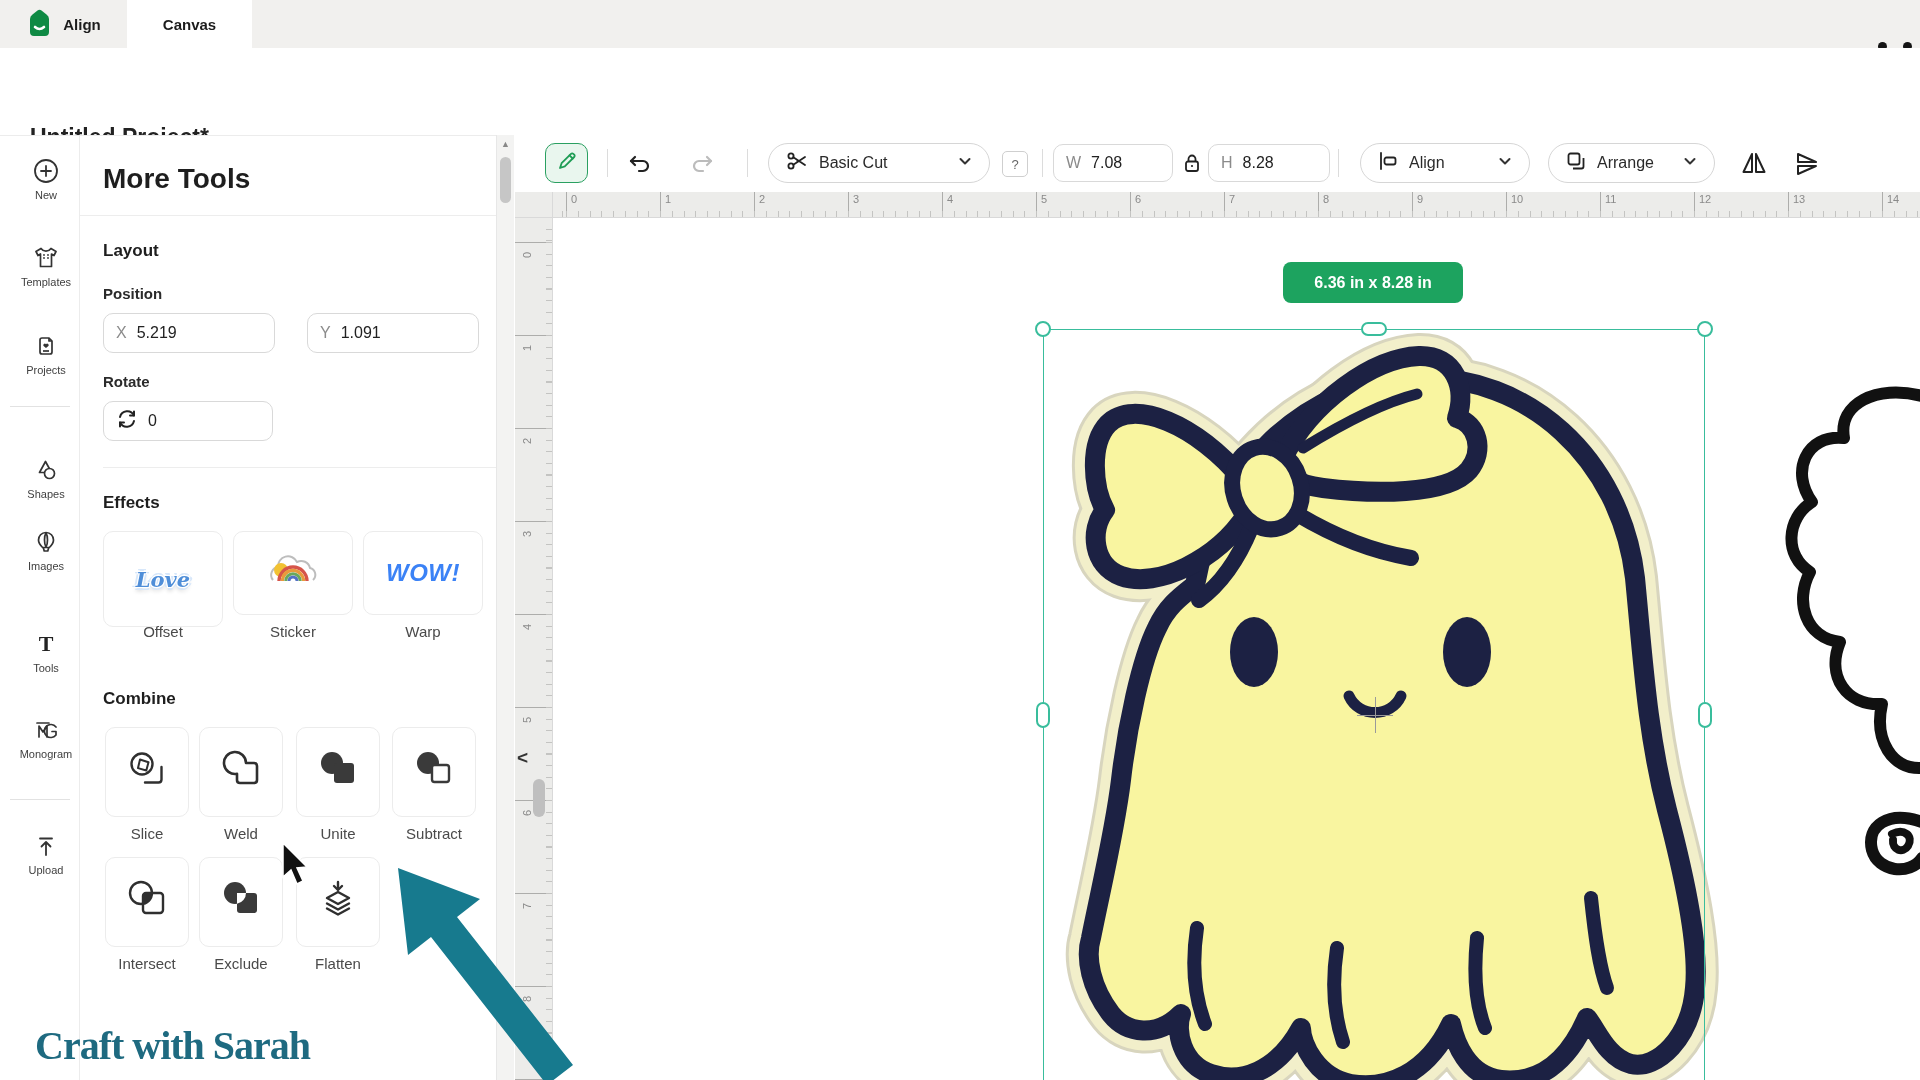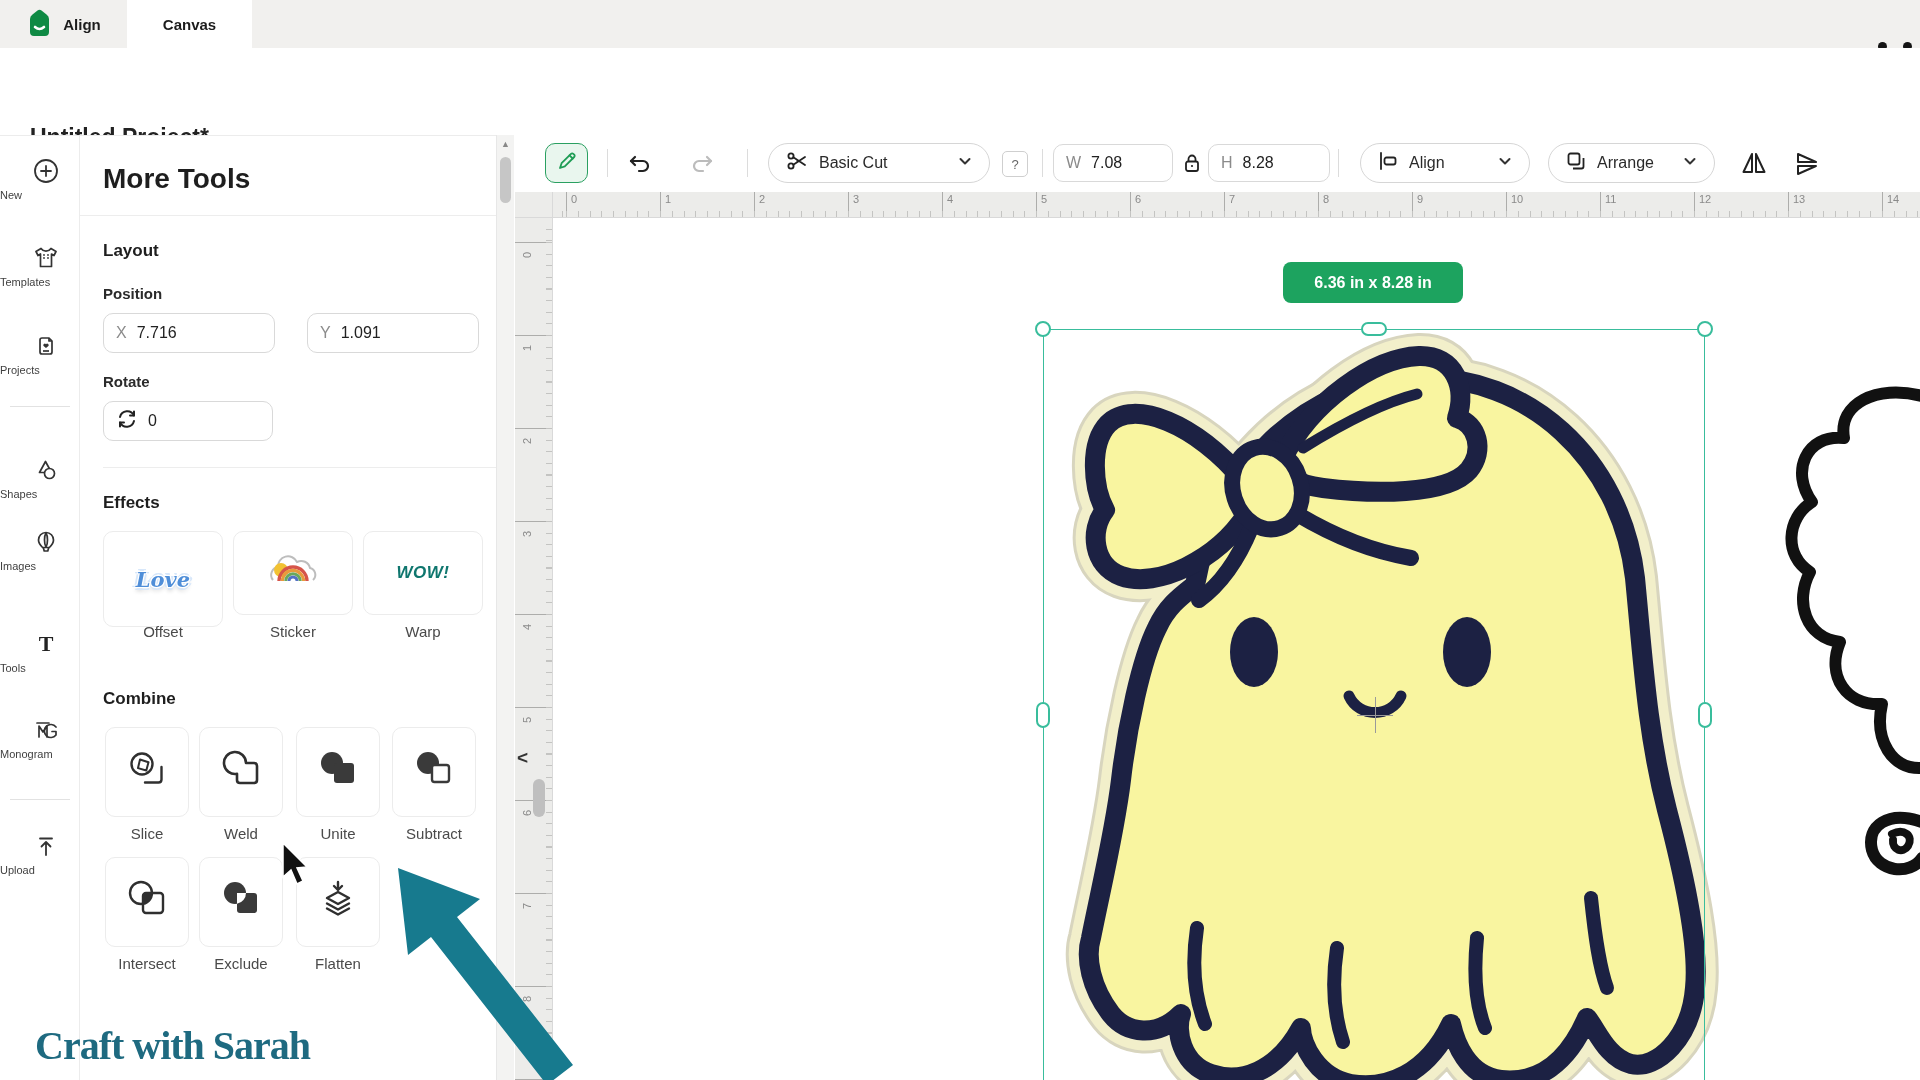--- a/index.html
+++ b/index.html
@@ -16,42 +16,42 @@
   .dots { position:absolute; top:42px; right:8px; display:flex; gap:16px; }
   .dot { width:9px; height:9px; border-radius:50%; background:#141414; }
 
   
   .header { position:absolute; left:0; top:48px; width:1920px; height:87px; background:#fff; }
   .proj-title { position:absolute; left:30px; top:76px; font-size:23px; font-weight:700; color:#222; }
 
   
   .iconbar { position:absolute; left:0; top:135px; width:80px; height:945px; background:#fff;
              border-right:1px solid #ececec; border-top:1px solid #ececec; }
-  .nav-item { position:absolute; left:0; width:92px; }
+  .nav-item { position:absolute; left:0; width:92px; text-align:center; }
   .nav-item svg { display:block; margin:0 auto; }
   .nav-label { display:block; font-size:11px; color:#3f3f3f; margin-top:4px; }
   .nav-divider { position:absolute; left:10px; width:60px; border-top:1px solid #e2e2e2; }
 
   
   .panel { position:absolute; left:80px; top:135px; width:416px; height:945px; background:#fff;
            border-top:1px solid #ececec; }
   .panel-title { position:absolute; left:23px; top:27px; font-size:28px; font-weight:700; color:#1e1e1e; }
   .pdiv { position:absolute; left:0; width:416px; border-top:1px solid #ededed; }
   .sec-h { position:absolute; left:23px; font-size:17px; font-weight:700; color:#1e1e1e; }
   .sub-h { position:absolute; left:23px; font-size:15px; font-weight:600; color:#2b2b2b; }
   .field { position:absolute; height:40px; border:1px solid #d9d9d9; border-radius:10px; background:#fff;
            display:flex; align-items:center; padding:0 12px; gap:10px; font-size:16px; color:#222; }
   .field .pfx { color:#8b8b8b; }
   .tile { position:absolute; border:1px solid #ececec; border-radius:10px; background:#fff;
           display:flex; align-items:center; justify-content:center; }
   .tile-label { position:absolute; font-size:15px; color:#4a4a4a; text-align:center; }
   .love-txt { font-family:"DejaVu Serif", serif; font-style:italic; font-weight:700; font-size:21px; color:#4f8ed8;
     text-shadow:-1px -1px 0 #fff,1px -1px 0 #fff,-1px 1px 0 #fff,1px 1px 0 #fff,
                 -3px 0 0 #d7e7fa,3px 0 0 #d7e7fa,0 3px 0 #d7e7fa,0 -3px 0 #d7e7fa, 0 4px 4px rgba(0,0,0,.18); }
-  .wow-txt { font-style:italic; font-weight:800; font-size:17px; color:#0f766e; letter-spacing:.5px; }
+  .wow-txt { font-style:italic; font-weight:800; font-size:24px; color:#3b82f6; letter-spacing:.5px; }
 
   
   .pscroll { position:absolute; left:496px; top:135px; width:18px; height:945px; background:#f3f3f2;
              border-left:1px solid #e7e7e7; }
   .pscroll .up { position:absolute; left:4px; top:4px; font-size:9px; color:#888; }
   .pscroll .thumb { position:absolute; left:3px; top:22px; width:11px; height:46px; background:#c6c6c6; border-radius:6px; }
 
   
   .canvas-area { position:absolute; left:514px; top:135px; width:1406px; height:945px; background:#fff; overflow:hidden; }
   .toolbar { position:absolute; left:0; top:0; width:1406px; height:57px; background:#fff; }
@@ -208,21 +208,21 @@
 
   <div class="panel">
     <div class="panel-title">More Tools</div>
     <div class="pdiv" style="top:79px"></div>
 
     <div class="sec-h" style="top:105px">Layout</div>
     <div class="sub-h" style="top:149px">Position</div>
 
     <div class="field" style="left:23px; top:177px; width:172px">
       <span class="pfx">X</span>
-      <span>7.716</span>
+      <span>5.219</span>
     </div>
     <div class="field" style="left:227px; top:177px; width:172px">
       <span class="pfx">Y</span>
       <span>1.091</span>
     </div>
 
     <div class="sub-h" style="top:237px">Rotate</div>
     <div class="field" style="left:23px; top:265px; width:170px">
       <span><svg width="22" height="22" viewBox="0 0 22 22" fill="none" stroke="#222" stroke-width="2" stroke-linecap="round" stroke-linejoin="round">
             <path d="M4,9 A7.5,7.5 0 0 1 18,7.5"></path>

